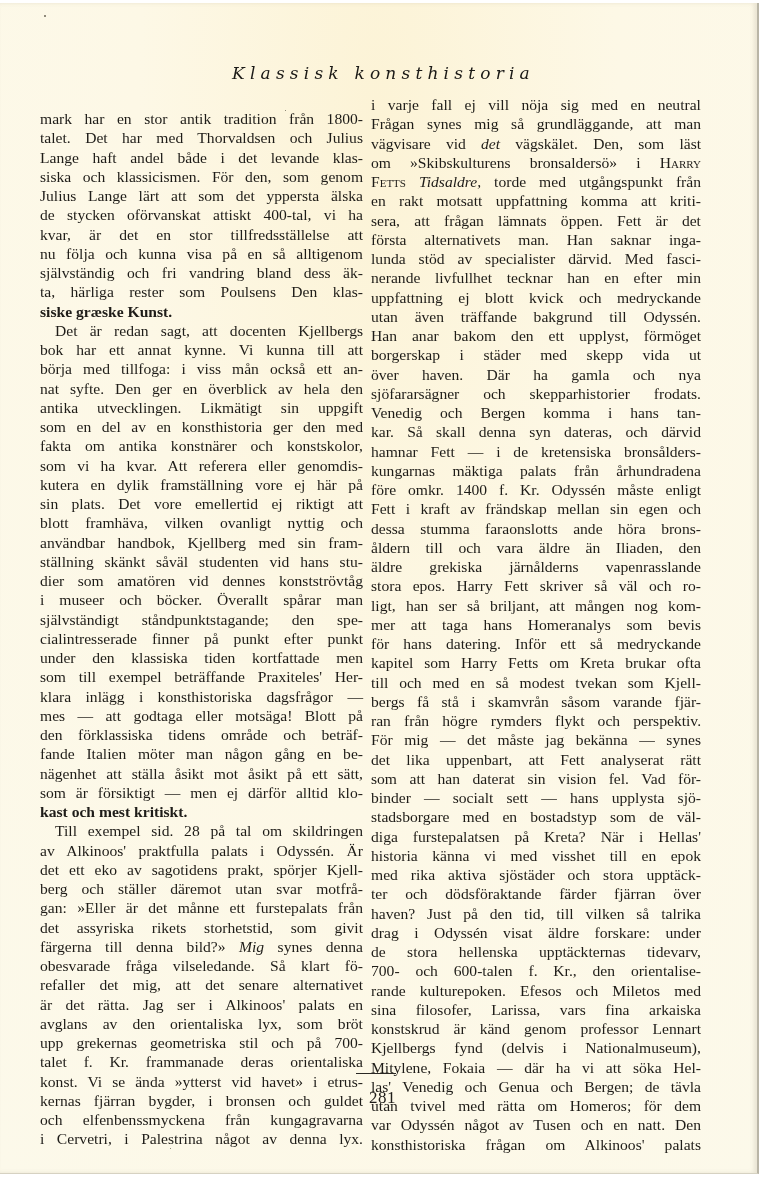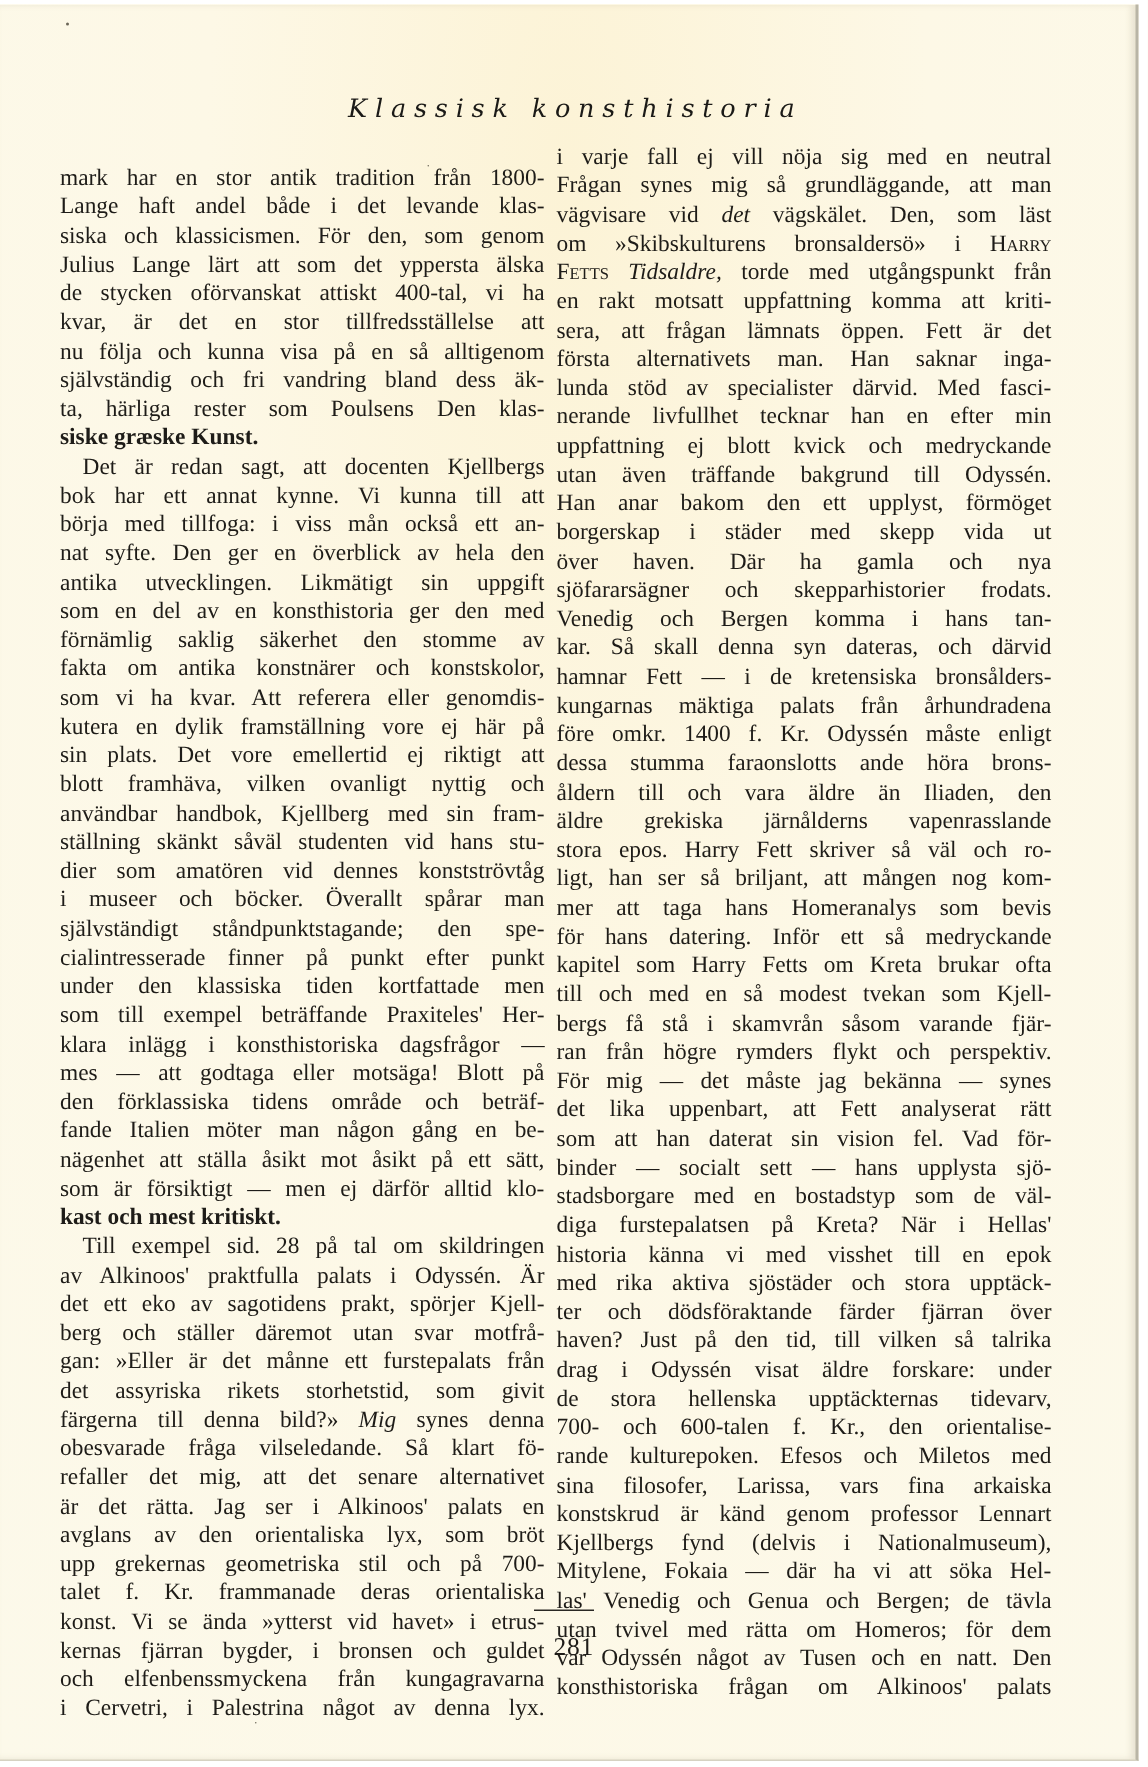--- a/index.html
+++ b/index.html
@@ -92,36 +92,36 @@
     }
   </style>
 </head>
 <body>
 
 <div class="page">
   <div class="running-head">Klassisk konsthistoria</div>
 
   <div class="column col-left" id="col-left">
       <span class="line"><span>mark</span> <span>har</span> <span>en</span> <span>stor</span> <span>antik</span> <span>tradition</span> <span>från</span> <span>1800-</span></span>
+      <span class="line"><span>talet.</span> <span>Det</span> <span>har</span> <span>med</span> <span>Thorvaldsen</span> <span>och</span> <span>Julius</span></span>
       <span class="line"><span>Lange</span> <span>haft</span> <span>andel</span> <span>både</span> <span>i</span> <span>det</span> <span>levande</span> <span>klas-</span></span>
       <span class="line"><span>siska</span> <span>och</span> <span>klassicismen.</span> <span>För</span> <span>den,</span> <span>som</span> <span>genom</span></span>
       <span class="line"><span>Julius</span> <span>Lange</span> <span>lärt</span> <span>att</span> <span>som</span> <span>det</span> <span>yppersta</span> <span>älska</span></span>
       <span class="line"><span>de</span> <span>stycken</span> <span>oförvanskat</span> <span>attiskt</span> <span>400-tal,</span> <span>vi</span> <span>ha</span></span>
       <span class="line"><span>kvar,</span> <span>är</span> <span>det</span> <span>en</span> <span>stor</span> <span>tillfredsställelse</span> <span>att</span></span>
       <span class="line"><span>nu</span> <span>följa</span> <span>och</span> <span>kunna</span> <span>visa</span> <span>på</span> <span>en</span> <span>så</span> <span>alltigenom</span></span>
       <span class="line"><span>självständig</span> <span>och</span> <span>fri</span> <span>vandring</span> <span>bland</span> <span>dess</span> <span>äk-</span></span>
       <span class="line"><span>ta,</span> <span>härliga</span> <span>rester</span> <span>som</span> <span>Poulsens</span> <span>Den</span> <span>klas-</span></span>
       <span class="line last"><span>siske</span> <span>græske</span> <span>Kunst.</span></span>
       <span class="line indent"><span>Det</span> <span>är</span> <span>redan</span> <span>sagt,</span> <span>att</span> <span>docenten</span> <span>Kjellbergs</span></span>
       <span class="line"><span>bok</span> <span>har</span> <span>ett</span> <span>annat</span> <span>kynne.</span> <span>Vi</span> <span>kunna</span> <span>till</span> <span>att</span></span>
       <span class="line"><span>börja</span> <span>med</span> <span>tillfoga:</span> <span>i</span> <span>viss</span> <span>mån</span> <span>också</span> <span>ett</span> <span>an-</span></span>
       <span class="line"><span>nat</span> <span>syfte.</span> <span>Den</span> <span>ger</span> <span>en</span> <span>överblick</span> <span>av</span> <span>hela</span> <span>den</span></span>
       <span class="line"><span>antika</span> <span>utvecklingen.</span> <span>Likmätigt</span> <span>sin</span> <span>uppgift</span></span>
       <span class="line"><span>som</span> <span>en</span> <span>del</span> <span>av</span> <span>en</span> <span>konsthistoria</span> <span>ger</span> <span>den</span> <span>med</span></span>
-      <span class="line"><span>förnämlig</span> <span>saklig</span> <span>säkerhet</span> <span>den</span> <span>stomme</span> <span>av</span></span>
       <span class="line"><span>fakta</span> <span>om</span> <span>antika</span> <span>konstnärer</span> <span>och</span> <span>konstskolor,</span></span>
       <span class="line"><span>som</span> <span>vi</span> <span>ha</span> <span>kvar.</span> <span>Att</span> <span>referera</span> <span>eller</span> <span>genomdis-</span></span>
       <span class="line"><span>kutera</span> <span>en</span> <span>dylik</span> <span>framställning</span> <span>vore</span> <span>ej</span> <span>här</span> <span>på</span></span>
       <span class="line"><span>sin</span> <span>plats.</span> <span>Det</span> <span>vore</span> <span>emellertid</span> <span>ej</span> <span>riktigt</span> <span>att</span></span>
       <span class="line"><span>blott</span> <span>framhäva,</span> <span>vilken</span> <span>ovanligt</span> <span>nyttig</span> <span>och</span></span>
       <span class="line"><span>användbar</span> <span>handbok,</span> <span>Kjellberg</span> <span>med</span> <span>sin</span> <span>fram-</span></span>
       <span class="line"><span>ställning</span> <span>skänkt</span> <span>såväl</span> <span>studenten</span> <span>vid</span> <span>hans</span> <span>stu-</span></span>
       <span class="line"><span>dier</span> <span>som</span> <span>amatören</span> <span>vid</span> <span>dennes</span> <span>konstströvtåg</span></span>
       <span class="line"><span>i</span> <span>museer</span> <span>och</span> <span>böcker.</span> <span>Överallt</span> <span>spårar</span> <span>man</span></span>
       <span class="line"><span>självständigt</span> <span>ståndpunktstagande;</span> <span>den</span> <span>spe-</span></span>
@@ -168,20 +168,21 @@
       <span class="line"><span>utan</span> <span>även</span> <span>träffande</span> <span>bakgrund</span> <span>till</span> <span>Odyssén.</span></span>
       <span class="line"><span>Han</span> <span>anar</span> <span>bakom</span> <span>den</span> <span>ett</span> <span>upplyst,</span> <span>förmöget</span></span>
       <span class="line"><span>borgerskap</span> <span>i</span> <span>städer</span> <span>med</span> <span>skepp</span> <span>vida</span> <span>ut</span></span>
       <span class="line"><span>över</span> <span>haven.</span> <span>Där</span> <span>ha</span> <span>gamla</span> <span>och</span> <span>nya</span></span>
       <span class="line"><span>sjöfararsägner</span> <span>och</span> <span>skepparhistorier</span> <span>frodats.</span></span>
       <span class="line"><span>Venedig</span> <span>och</span> <span>Bergen</span> <span>komma</span> <span>i</span> <span>hans</span> <span>tan-</span></span>
       <span class="line"><span>kar.</span> <span>Så</span> <span>skall</span> <span>denna</span> <span>syn</span> <span>dateras,</span> <span>och</span> <span>därvid</span></span>
       <span class="line"><span>hamnar</span> <span>Fett</span> <span>—</span> <span>i</span> <span>de</span> <span>kretensiska</span> <span>bronsålders-</span></span>
       <span class="line"><span>kungarnas</span> <span>mäktiga</span> <span>palats</span> <span>från</span> <span>århundradena</span></span>
       <span class="line"><span>före</span> <span>omkr.</span> <span>1400</span> <span>f.</span> <span>Kr.</span> <span>Odyssén</span> <span>måste</span> <span>enligt</span></span>
+      <span class="line"><span>Fett</span> <span>i</span> <span>kraft</span> <span>av</span> <span>frändskap</span> <span>mellan</span> <span>sin</span> <span>egen</span> <span>och</span></span>
       <span class="line"><span>dessa</span> <span>stumma</span> <span>faraonslotts</span> <span>ande</span> <span>höra</span> <span>brons-</span></span>
       <span class="line"><span>åldern</span> <span>till</span> <span>och</span> <span>vara</span> <span>äldre</span> <span>än</span> <span>Iliaden,</span> <span>den</span></span>
       <span class="line"><span>äldre</span> <span>grekiska</span> <span>järnålderns</span> <span>vapenrasslande</span></span>
       <span class="line"><span>stora</span> <span>epos.</span> <span>Harry</span> <span>Fett</span> <span>skriver</span> <span>så</span> <span>väl</span> <span>och</span> <span>ro-</span></span>
       <span class="line"><span>ligt,</span> <span>han</span> <span>ser</span> <span>så</span> <span>briljant,</span> <span>att</span> <span>mången</span> <span>nog</span> <span>kom-</span></span>
       <span class="line"><span>mer</span> <span>att</span> <span>taga</span> <span>hans</span> <span>Homeranalys</span> <span>som</span> <span>bevis</span></span>
       <span class="line"><span>för</span> <span>hans</span> <span>datering.</span> <span>Inför</span> <span>ett</span> <span>så</span> <span>medryckande</span></span>
       <span class="line"><span>kapitel</span> <span>som</span> <span>Harry</span> <span>Fetts</span> <span>om</span> <span>Kreta</span> <span>brukar</span> <span>ofta</span></span>
       <span class="line"><span>till</span> <span>och</span> <span>med</span> <span>en</span> <span>så</span> <span>modest</span> <span>tvekan</span> <span>som</span> <span>Kjell-</span></span>
       <span class="line"><span>bergs</span> <span>få</span> <span>stå</span> <span>i</span> <span>skamvrån</span> <span>såsom</span> <span>varande</span> <span>fjär-</span></span>

